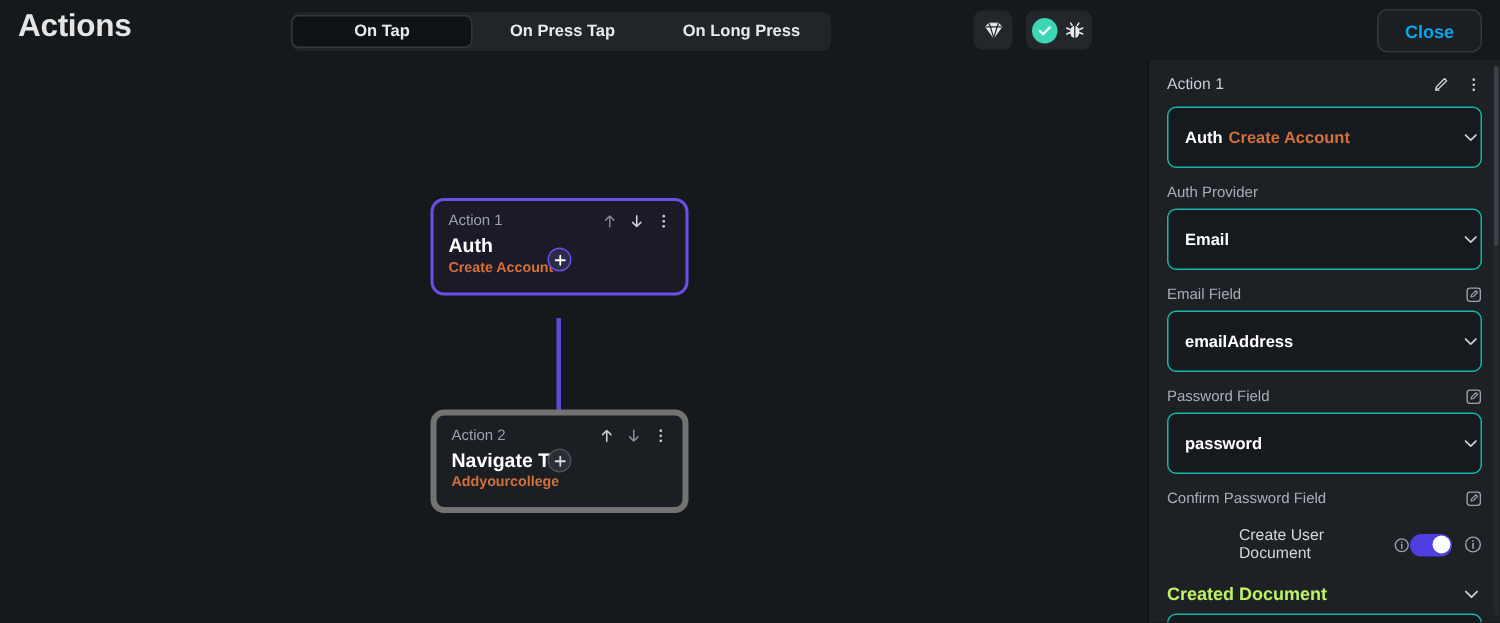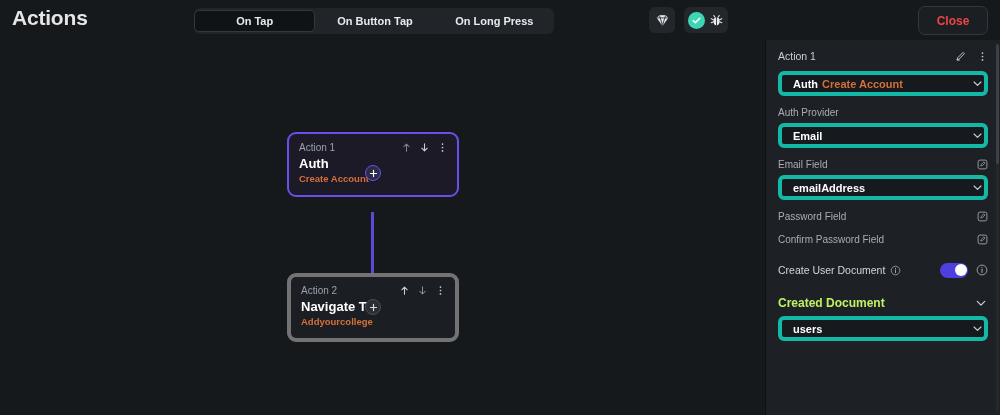--- a/index.html
+++ b/index.html
@@ -52,21 +52,21 @@
   }
   .check-circle {
     width: 17px; height: 17px; border-radius: 50%;
     background: #3dd6b5; display: flex; align-items: center; justify-content: center;
   }
   .close-btn {
     position: absolute; left: 918px; top: 6px;
     width: 70px; height: 29px; border-radius: 7px;
     background: #1b1f23; border: 1px solid #34383e;
     display: flex; align-items: center; justify-content: center;
-    font-size: 12px; font-weight: bold; color: #ef4444; cursor: pointer;
+    font-size: 12px; font-weight: bold; color: #0ea5e9; cursor: pointer;
   }
 
   
   .canvas { position: absolute; left: 0; top: 40px; width: 765px; height: 375px; background: #15191c; }
 
   .conn-line {
     position: absolute; left: 371px; top: 172px;
     width: 3px; height: 78px; background: #5c4ad6;
   }
   .node {
@@ -99,39 +99,39 @@
   }
   .panel-inner { padding: 0 12px; }
   .panel-head {
     display: flex; align-items: center; justify-content: space-between;
     height: 22px; margin-top: 5px;
   }
   .panel-head .lbl { font-size: 10.5px; color: #c9ced5; }
   .panel-head .acts { display: flex; align-items: center; gap: 10px; }
 
   .select {
-    height: 25px; border-radius: 6px; background: #16191d;
-    border: 4px solid #14b8a6; display: flex; align-items: center;
+    height: 41px; border-radius: 6px; background: #16191d;
+    border: 1px solid #14b8a6; display: flex; align-items: center;
     justify-content: space-between; padding: 0 0 0 11px; margin-top: 4px; cursor: pointer;
   }
   .select .val { font-size: 11px; font-weight: bold; color: #ffffff; white-space: nowrap; }
   .select .val .accent { color: #d4703a; font-weight: bold; }
 
   .field-label-row {
     display: flex; align-items: center; justify-content: space-between;
     margin-top: 9px; height: 14px;
   }
   .field-label { font-size: 10px; color: #a7aeb6; }
 
   .toggle-row {
     display: flex; align-items: center; justify-content: space-between;
     margin-top: 14px; height: 20px;
   }
   .toggle-left { display: flex; align-items: center; gap: 5px; }
-  .toggle-left .lbl { font-size: 10.5px; color: #d2d7dd; }
+  .toggle-left .lbl { font-size: 10.5px; color: #d2d7dd; margin-left: 48px; }
   .toggle-right { display: flex; align-items: center; gap: 8px; }
   .switch {
     width: 28px; height: 15px; border-radius: 8px; background: #4f3fe0;
     position: relative; cursor: pointer;
   }
   .switch .knob {
     position: absolute; right: 1.5px; top: 1.5px;
     width: 12px; height: 12px; border-radius: 50%; background: #ffffff;
   }
 
@@ -165,21 +165,21 @@
         <svg width="13" height="13" viewBox="0 0 16 16">
           <path d="M3 2.2 L3 11.2 L5.4 8.9 L7.1 12.6 L8.7 11.8 L7.1 8.3 L10.2 8.3 Z" fill="none" stroke="#cfd4da" stroke-width="1.1" stroke-linejoin="round"></path>
           <text x="10.2" y="6.2" font-size="6" fill="#cfd4da" font-family="Liberation Sans, sans-serif">R</text>
         </svg>
       </span>
       <span class="lbl">Button</span>
     </div>
 
     <div class="segmented">
       <div class="seg active">On Tap</div>
-      <div class="seg">On Button Tap</div>
+      <div class="seg">On Press Tap</div>
       <div class="seg">On Long Press</div>
     </div>
 
     <div class="iconbtn-single">
       <span>
         <svg width="15" height="15" viewBox="0 0 16 16">
           <path d="M2.2 5.2 L8 13.2 L13.8 5.2 L11.4 2.6 L4.6 2.6 Z" fill="#e6e9ed" stroke="#e6e9ed" stroke-width="0.7" stroke-linejoin="round"></path>
           <path d="M4.6 2.6 L5.6 5.2 L8 13.2 L10.4 5.2 L11.4 2.6 M2.2 5.2 L13.8 5.2" fill="none" stroke="#23272c" stroke-width="0.9"></path>
         </svg>
       </span>
@@ -338,20 +338,28 @@
 
       <div class="field-label-row">
         <span class="field-label">Password Field</span>
         <span>
           <svg width="11" height="11" viewBox="0 0 12 12">
             <rect x="1.2" y="1.2" width="9.6" height="9.6" rx="2" fill="none" stroke="#9aa2ac" stroke-width="1"></rect>
             <path d="M4 7.6 L4.5 6.1 L7.6 3.1 L8.8 4.3 L5.8 7.3 Z" fill="none" stroke="#9aa2ac" stroke-width="0.85" stroke-linejoin="round"></path>
           </svg>
         </span>
       </div>
+      <div class="select">
+        <span class="val">password</span>
+        <span>
+          <svg width="13" height="13" viewBox="0 0 14 14">
+              <path d="M3.3 5.4 L7 9.1 L10.7 5.4" fill="none" stroke="#c9ced5" stroke-width="1.25" stroke-linecap="round" stroke-linejoin="round"></path>
+            </svg>
+        </span>
+      </div>
 
       <div class="field-label-row">
         <span class="field-label">Confirm Password Field</span>
         <span>
           <svg width="11" height="11" viewBox="0 0 12 12">
             <rect x="1.2" y="1.2" width="9.6" height="9.6" rx="2" fill="none" stroke="#9aa2ac" stroke-width="1"></rect>
             <path d="M4 7.6 L4.5 6.1 L7.6 3.1 L8.8 4.3 L5.8 7.3 Z" fill="none" stroke="#9aa2ac" stroke-width="0.85" stroke-linejoin="round"></path>
           </svg>
         </span>
       </div>

